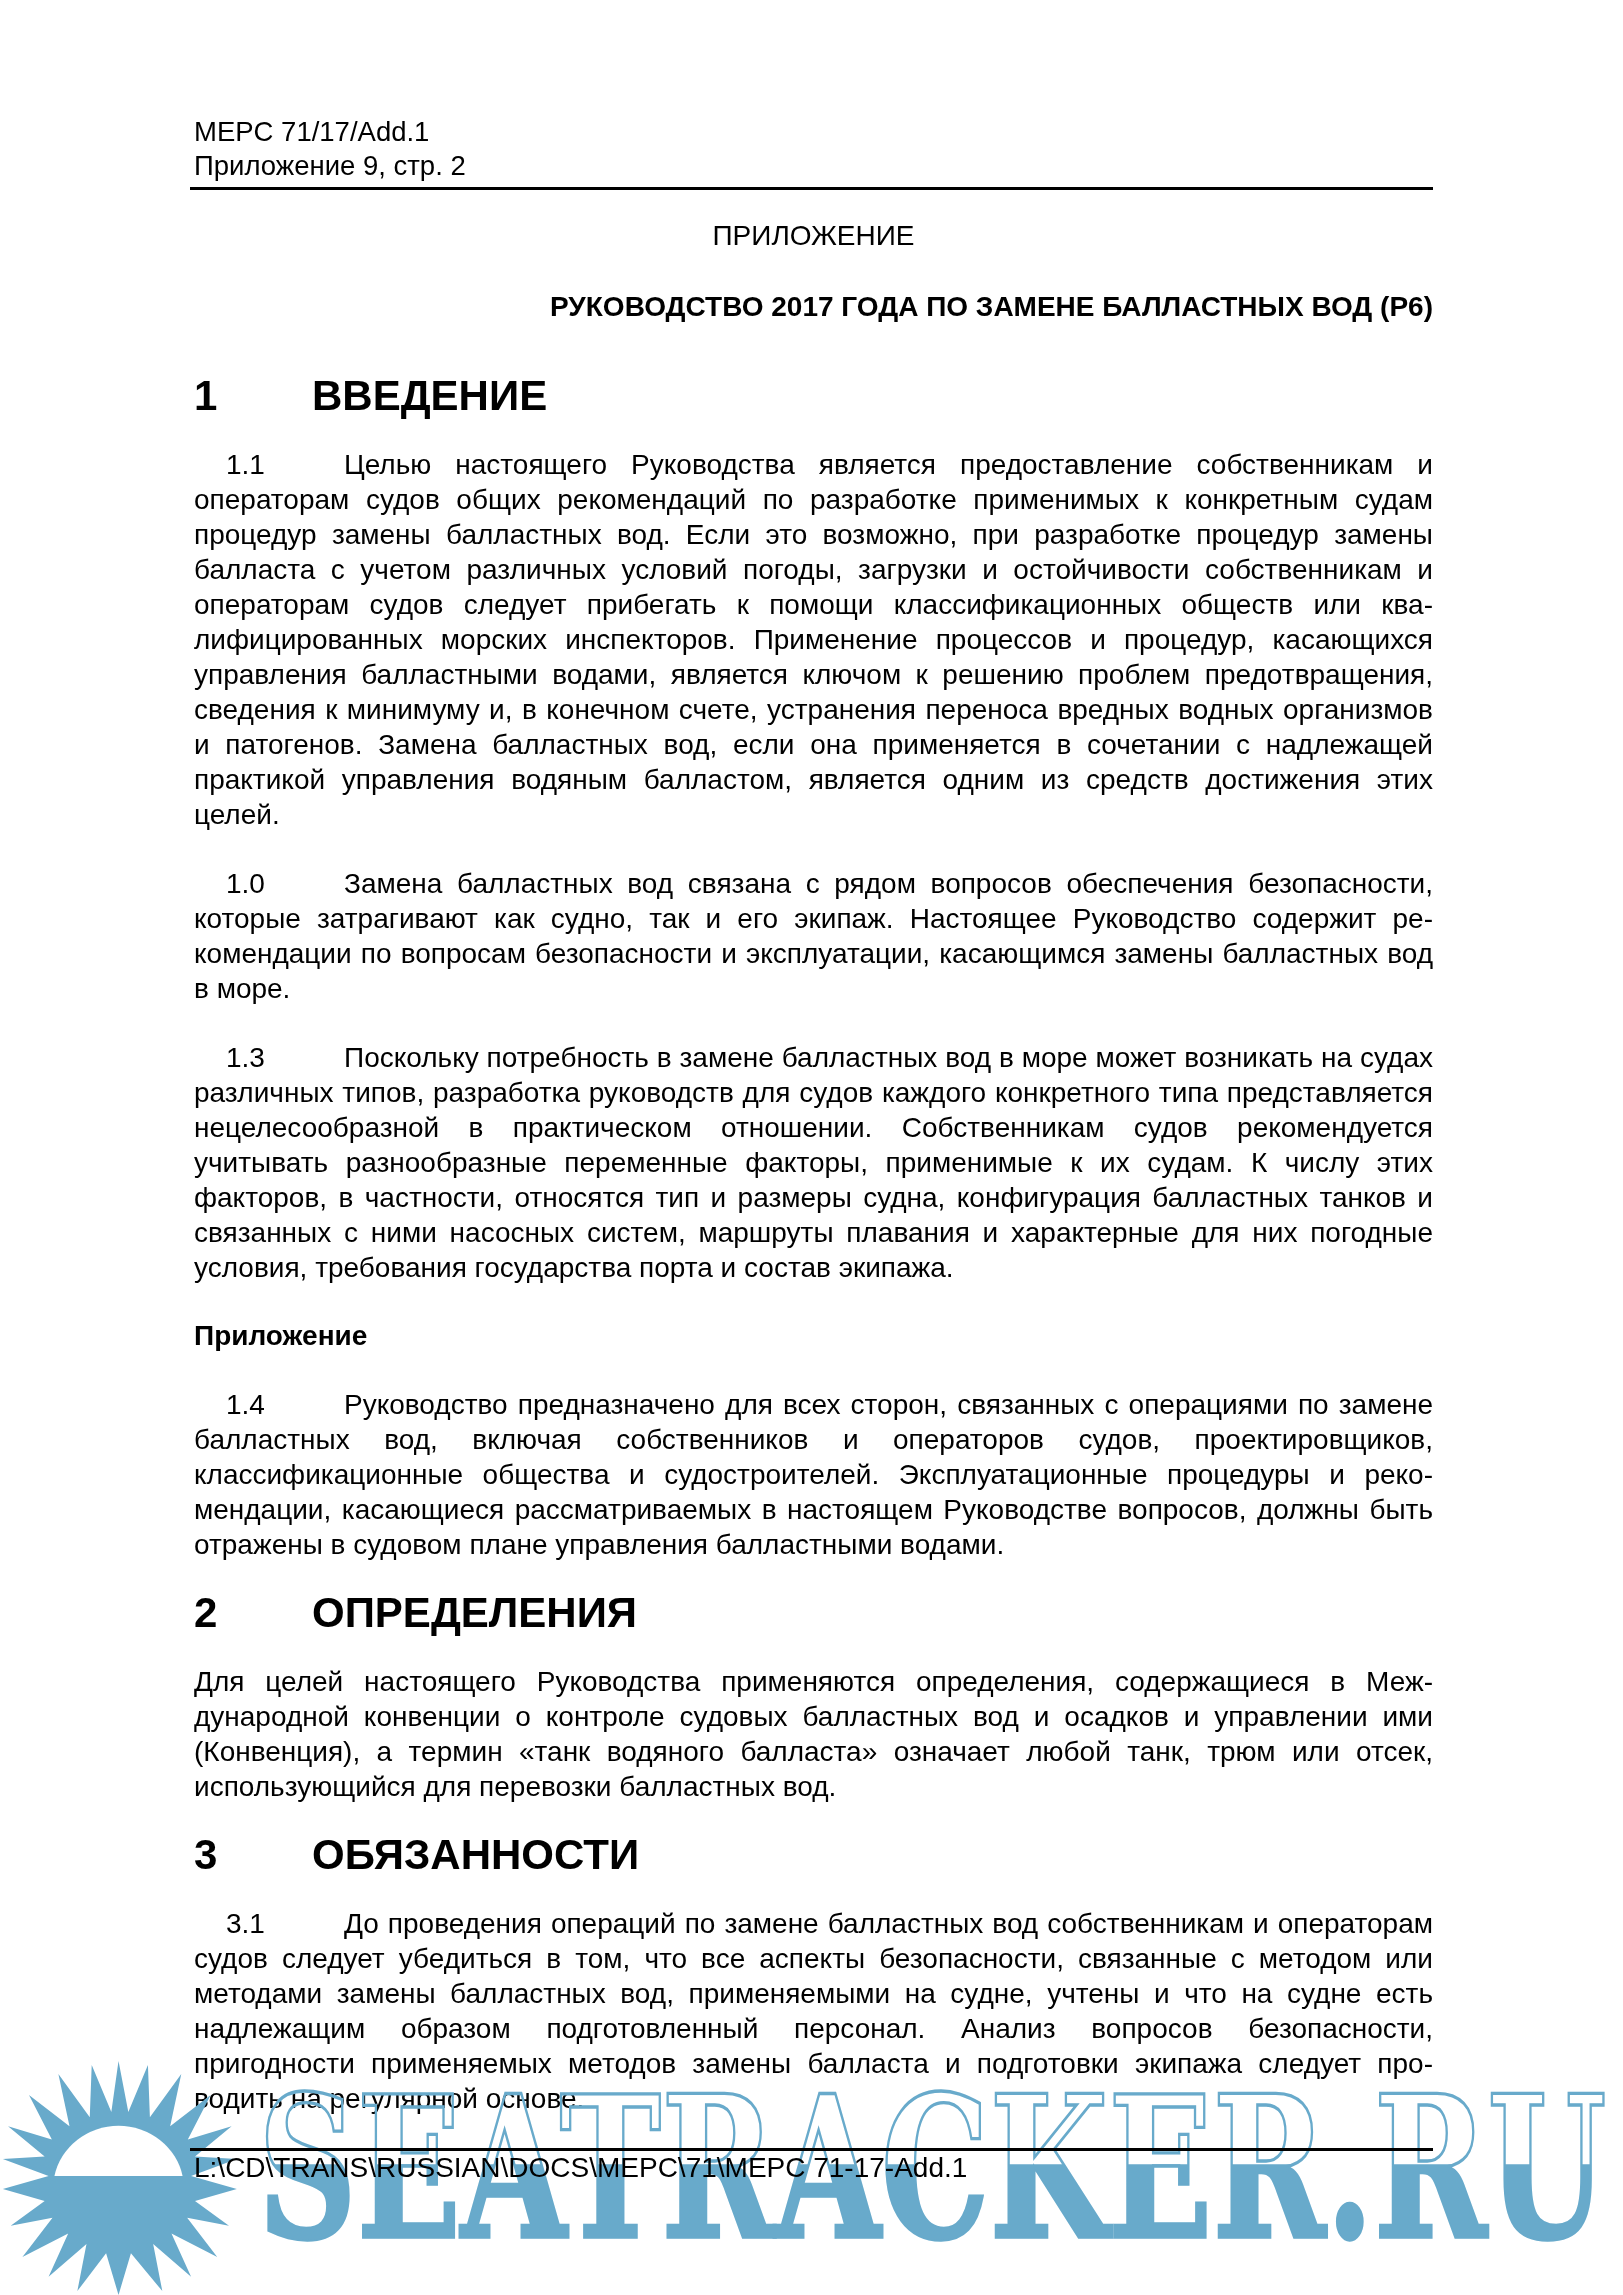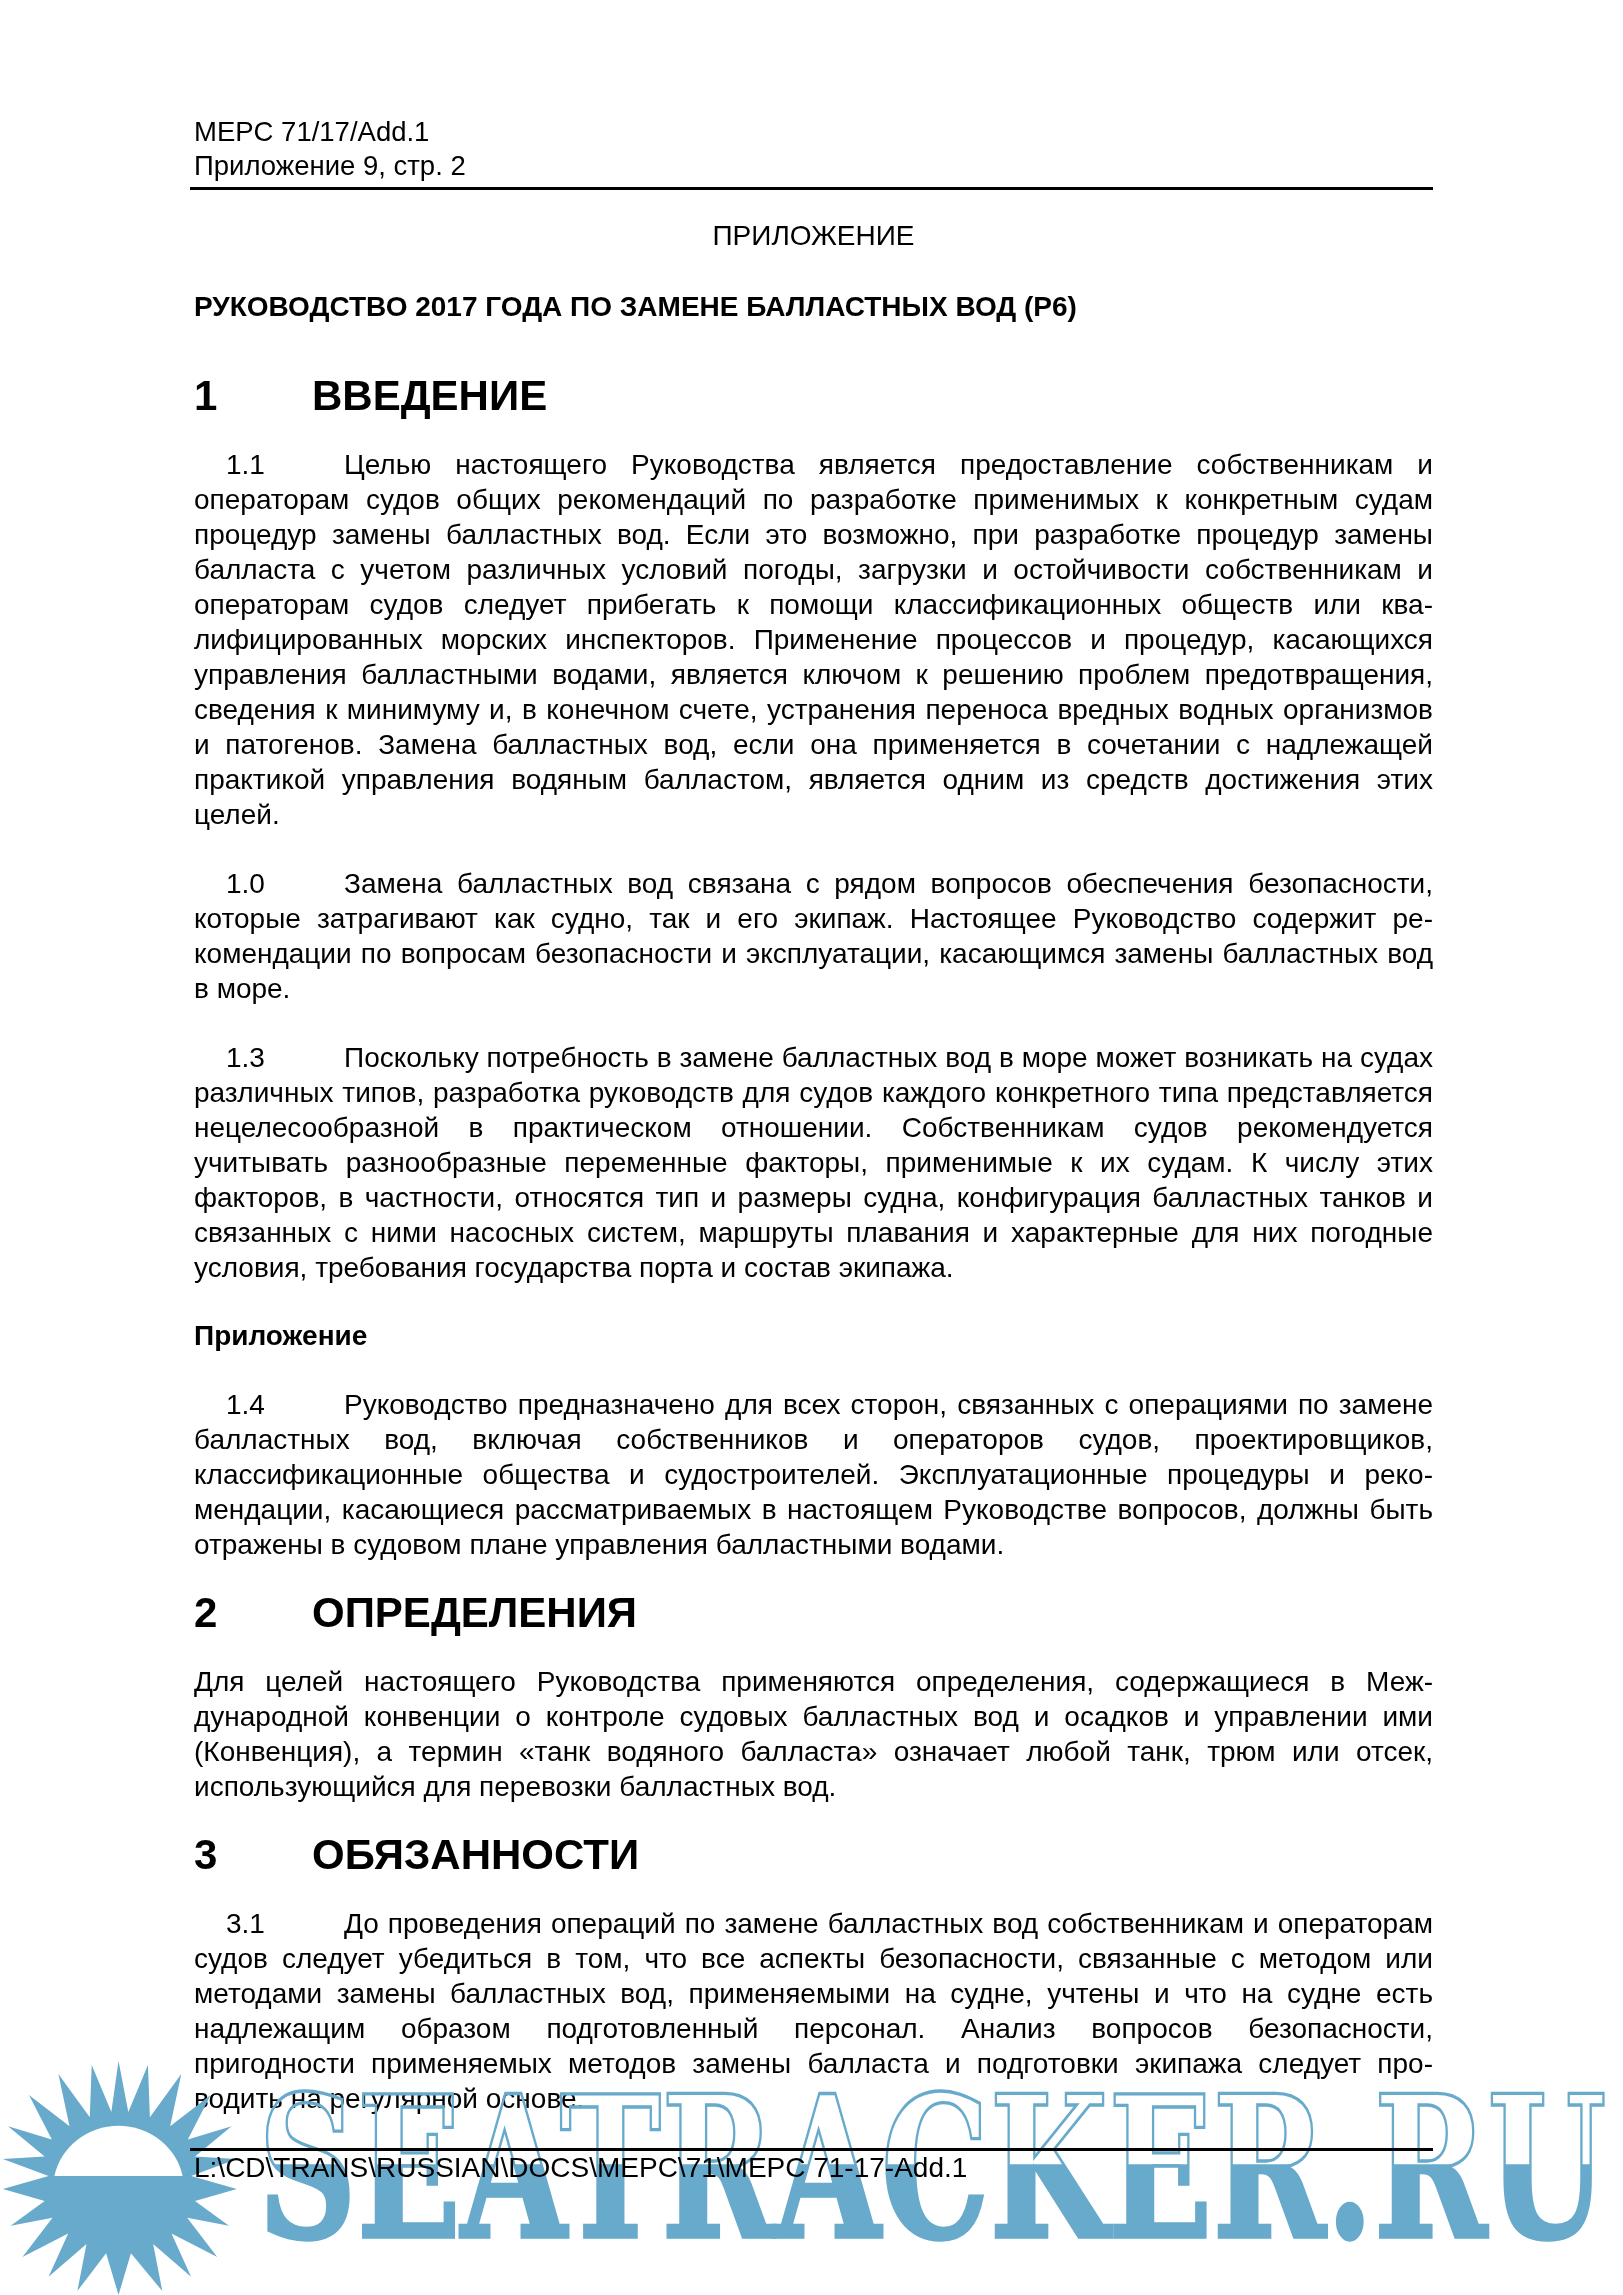--- a/index.html
+++ b/index.html
@@ -10,21 +10,21 @@
     }
     .page { position: absolute; left: 0; top: 0; width: 1314px; height: 2295px; }
 
     
     .run-header { position: absolute; left: 194px; top: 115px; font-size: 27.5px; line-height: 34px; }
     .header-rule { position: absolute; left: 190px; top: 187px; width: 1243px; height: 2.6px; background: #000; }
 
     .content { position: absolute; left: 194px; top: 219px; width: 1239px; font-size: 28px; }
 
     .annex-label { text-align: center; margin: 0; line-height: 34px; }
-    .doc-title { text-align: left; font-weight: bold; margin: 37px 0 0 0; line-height: 34px; }
+    .doc-title { text-align: right; font-weight: bold; margin: 37px 0 0 0; line-height: 34px; }
 
     .section-heading { font-weight: bold; margin: 0; line-height: 34px; display: flex; }
     .section-heading .num { width: 118px; flex: 0 0 118px; }
     .sub-heading { font-weight: bold; margin: 0; line-height: 34px; }
 
     .para { margin: 0; line-height: 35px; text-align: justify; hyphens: manual; }
     .para .pnum { display: inline-block; width: 118px; margin-left: 32px; }
     .gap-m { height: 34px; }
     .gap-l { height: 55px; }
 

